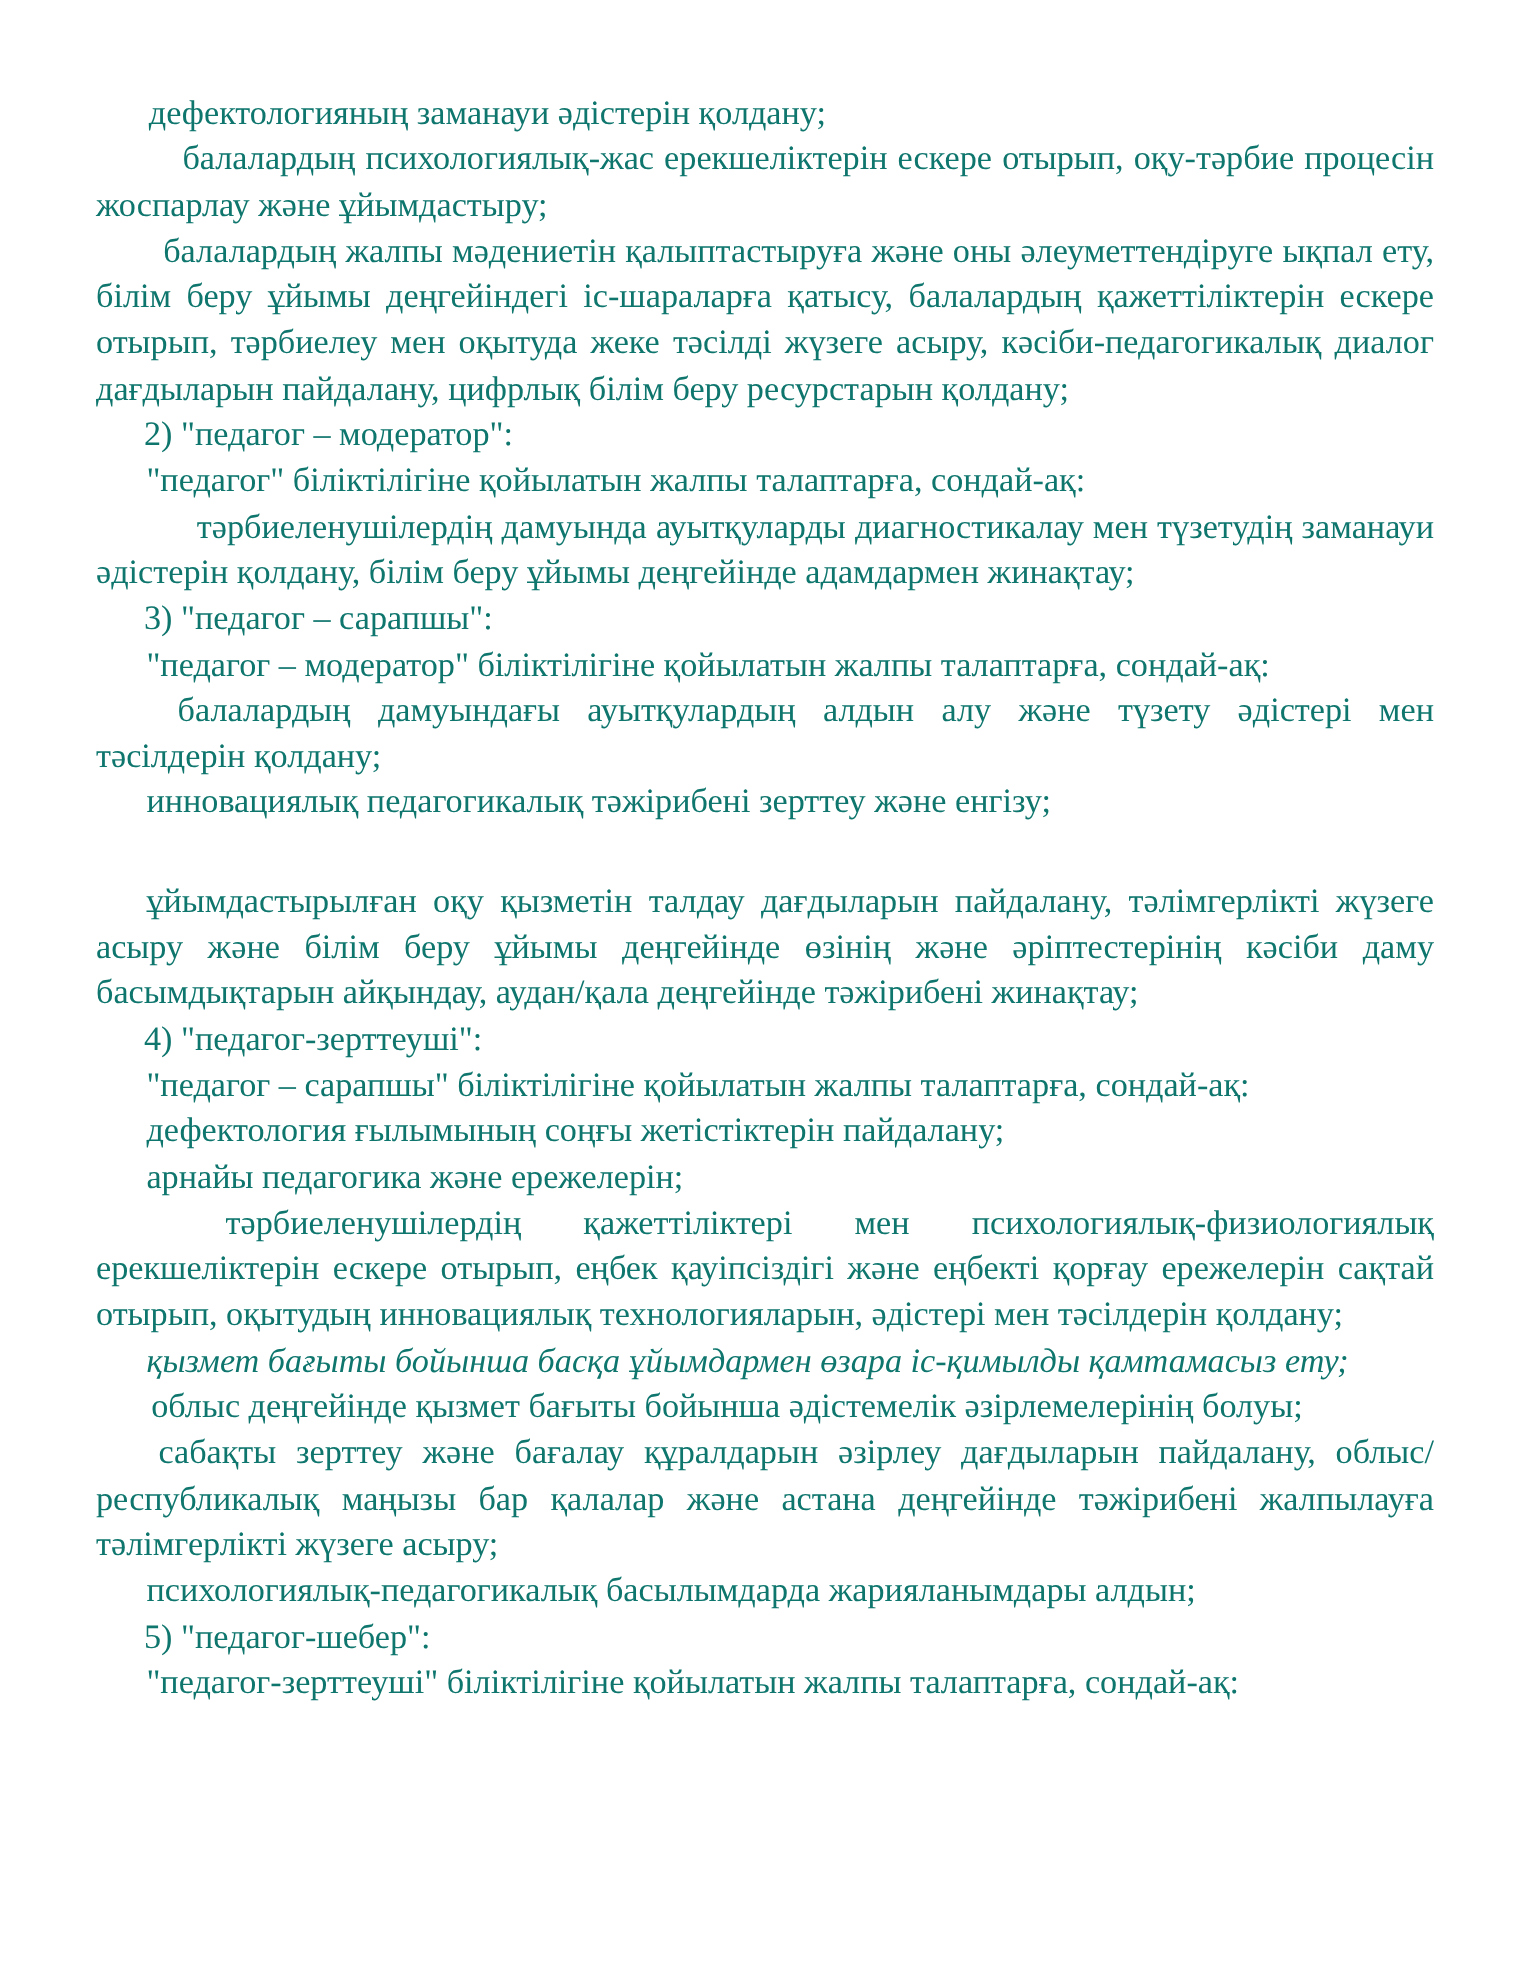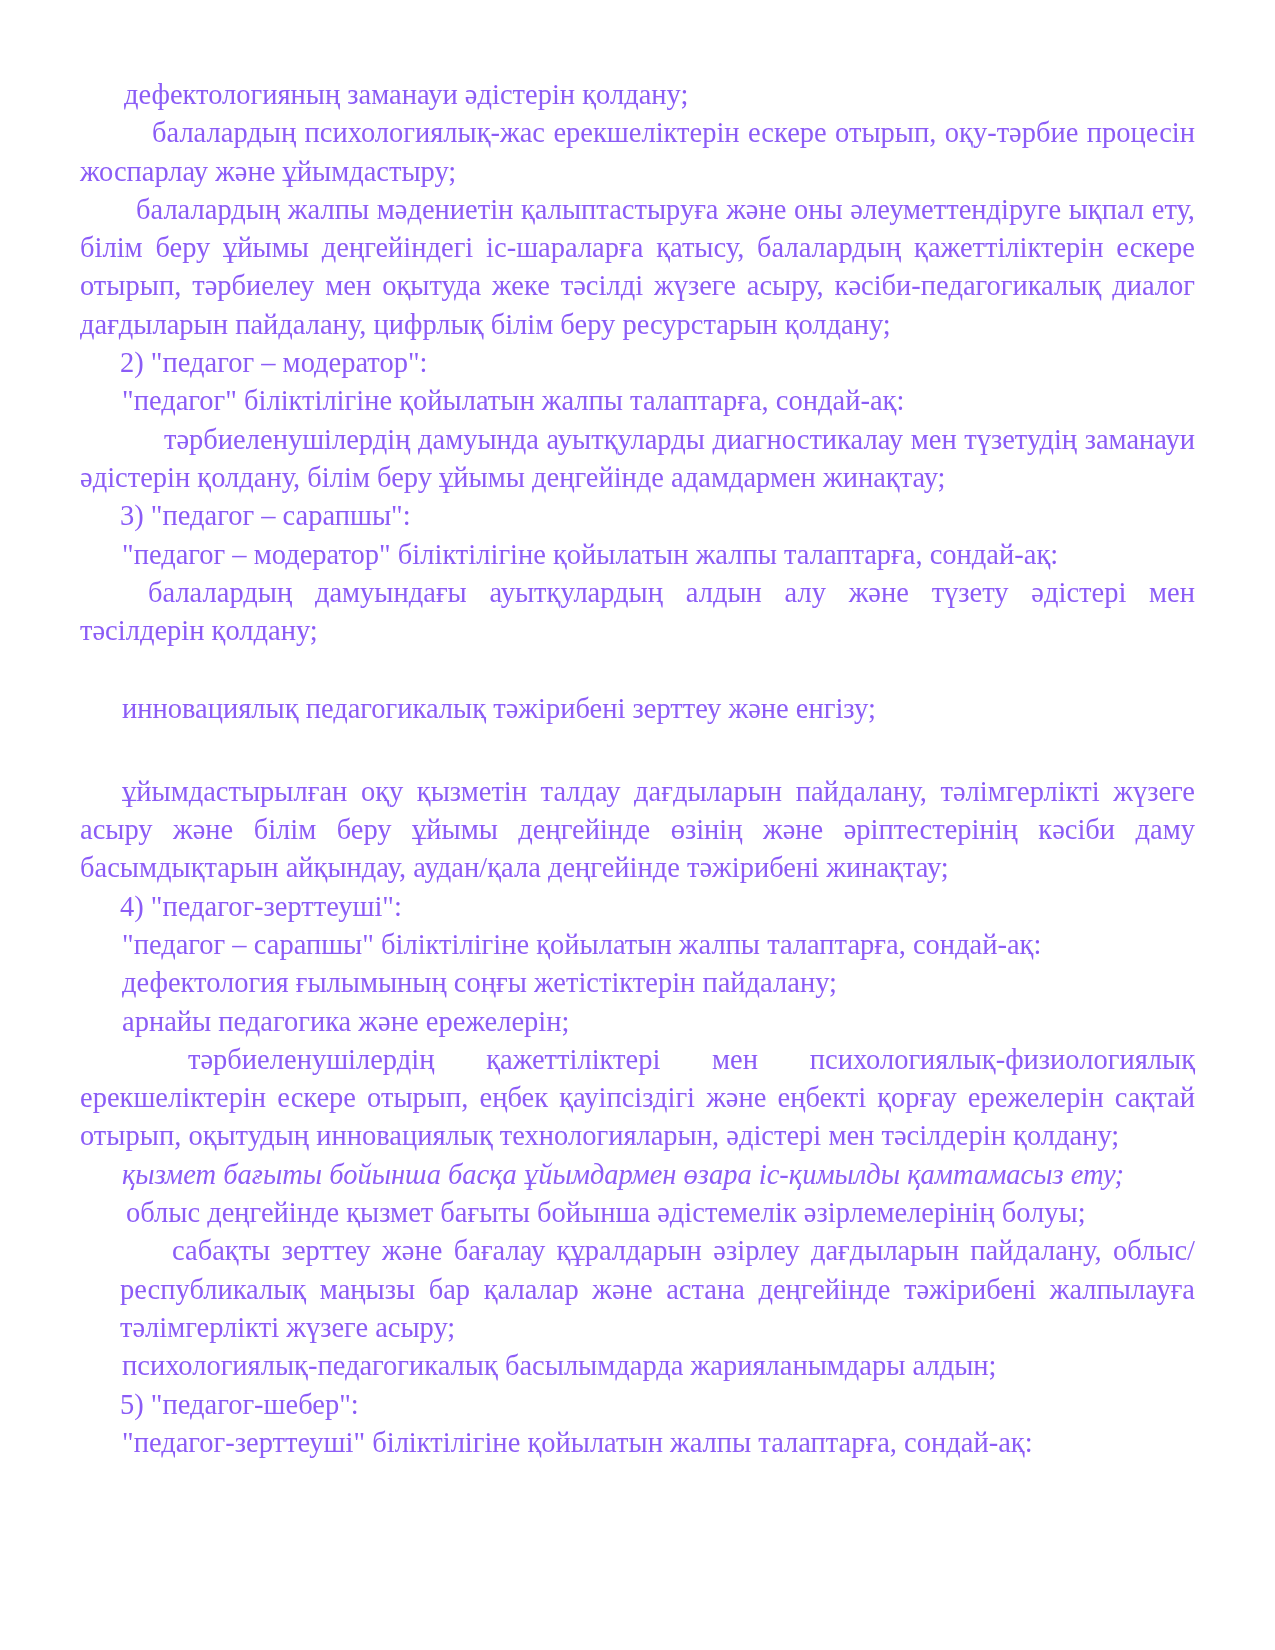--- a/index.html
+++ b/index.html
@@ -15,21 +15,21 @@
     overflow: hidden;
     box-sizing: border-box;
   }
   .doc {
     box-sizing: border-box;
     width: 100%;
     padding: 76px 80px 0 80px;
     font-family: "Liberation Serif", "DejaVu Serif", serif;
     font-size: 28.5px;
     line-height: 38.3px;
-    color: #8b5cf6;
+    color: #0f766e;
     text-align: justify;
   }
   .doc p.para {
     margin: 0;
     padding: 0;
     word-spacing: normal;
   }
 </style>
 </head>
 <body>
@@ -38,27 +38,27 @@
   <div class="doc" id="doc">
       <p class="para" style="text-indent: 44px;">дефектологияның заманауи әдістерін қолдану;</p>
       <p class="para" style="text-indent: 72px;">балалардың психологиялық-жас ерекшеліктерін ескере отырып, оқу-тәрбие процесін жоспарлау және ұйымдастыру;</p>
       <p class="para" style="text-indent: 56px;">балалардың жалпы мәдениетін қалыптастыруға және оны әлеуметтендіруге ықпал ету, білім беру ұйымы деңгейіндегі іс-шараларға қатысу, балалардың қажеттіліктерін ескере отырып, тәрбиелеу мен оқытуда жеке тәсілді жүзеге асыру, кәсіби-педагогикалық диалог дағдыларын пайдалану, цифрлық білім беру ресурстарын қолдану;</p>
       <p class="para" style="text-indent: 40px;">2) "педагог – модератор":</p>
       <p class="para" style="text-indent: 42px;">"педагог" біліктілігіне қойылатын жалпы талаптарға, сондай-ақ:</p>
       <p class="para" style="text-indent: 84px;">тәрбиеленушілердің дамуында ауытқуларды диагностикалау мен түзетудің заманауи әдістерін қолдану, білім беру ұйымы деңгейінде адамдармен жинақтау;</p>
       <p class="para" style="text-indent: 40px;">3) "педагог – сарапшы":</p>
       <p class="para" style="text-indent: 42px;">"педагог – модератор" біліктілігіне қойылатын жалпы талаптарға, сондай-ақ:</p>
       <p class="para" style="text-indent: 68px;">балалардың дамуындағы ауытқулардың алдын алу және түзету әдістері мен тәсілдерін қолдану;</p>
-      <p class="para" style="text-indent: 42px; margin-top: 40px;">инновациялық педагогикалық тәжірибені зерттеу және енгізу;</p>
+      <p class="para" style="text-indent: 42px;">инновациялық педагогикалық тәжірибені зерттеу және енгізу;</p>
       <p class="para" style="text-indent: 42px; margin-top: 44px;">ұйымдастырылған оқу қызметін талдау дағдыларын пайдалану, тәлімгерлікті жүзеге асыру және білім беру ұйымы деңгейінде өзінің және әріптестерінің кәсіби даму басымдықтарын айқындау, аудан/қала деңгейінде тәжірибені жинақтау;</p>
       <p class="para" style="text-indent: 40px;">4) "педагог-зерттеуші":</p>
       <p class="para" style="text-indent: 42px;">"педагог – сарапшы" біліктілігіне қойылатын жалпы талаптарға, сондай-ақ:</p>
       <p class="para" style="text-indent: 42px;">дефектология ғылымының соңғы жетістіктерін пайдалану;</p>
       <p class="para" style="text-indent: 42px;">арнайы педагогика және ережелерін;</p>
       <p class="para" style="text-indent: 108px;">тәрбиеленушілердің қажеттіліктері мен психологиялық-физиологиялық ерекшеліктерін ескере отырып, еңбек қауіпсіздігі және еңбекті қорғау ережелерін сақтай отырып, оқытудың инновациялық технологияларын, әдістері мен тәсілдерін қолдану;</p>
       <p class="para" style="text-indent: 42px; font-style: italic;">қызмет бағыты бойынша басқа ұйымдармен өзара іс-қимылды қамтамасыз ету;</p>
       <p class="para" style="text-indent: 46px;">облыс деңгейінде қызмет бағыты бойынша әдістемелік әзірлемелерінің болуы;</p>
-      <p class="para" style="text-indent: 52px; margin-left: 40px;">сабақты зерттеу және бағалау құралдарын әзірлеу дағдыларын пайдалану, облыс/республикалық маңызы бар қалалар және астана деңгейінде тәжірибені жалпылауға тәлімгерлікті жүзеге асыру;</p>
+      <p class="para" style="text-indent: 52px;">сабақты зерттеу және бағалау құралдарын әзірлеу дағдыларын пайдалану, облыс/республикалық маңызы бар қалалар және астана деңгейінде тәжірибені жалпылауға тәлімгерлікті жүзеге асыру;</p>
       <p class="para" style="text-indent: 42px;">психологиялық-педагогикалық басылымдарда жарияланымдары алдын;</p>
       <p class="para" style="text-indent: 40px;">5) "педагог-шебер":</p>
       <p class="para" style="text-indent: 42px;">"педагог-зерттеуші" біліктілігіне қойылатын жалпы талаптарға, сондай-ақ:</p>
     </div>
 </div>
 
 </body></html>

